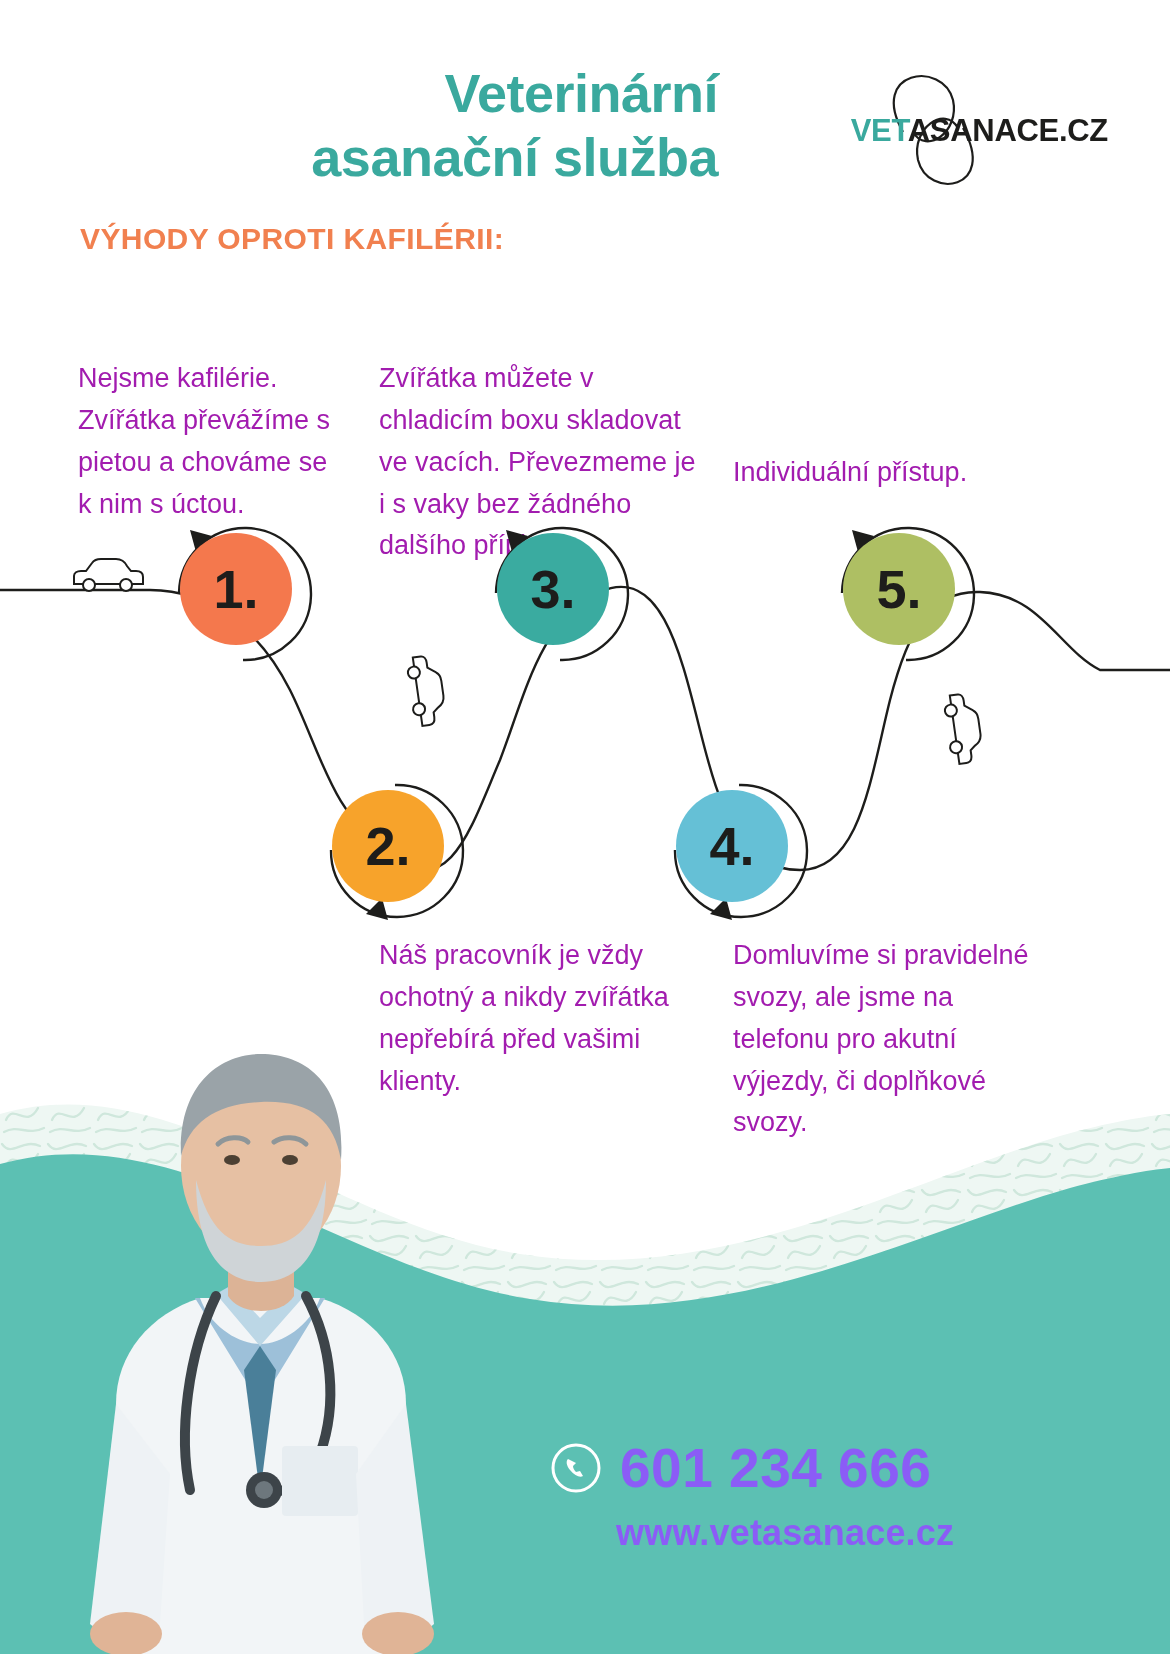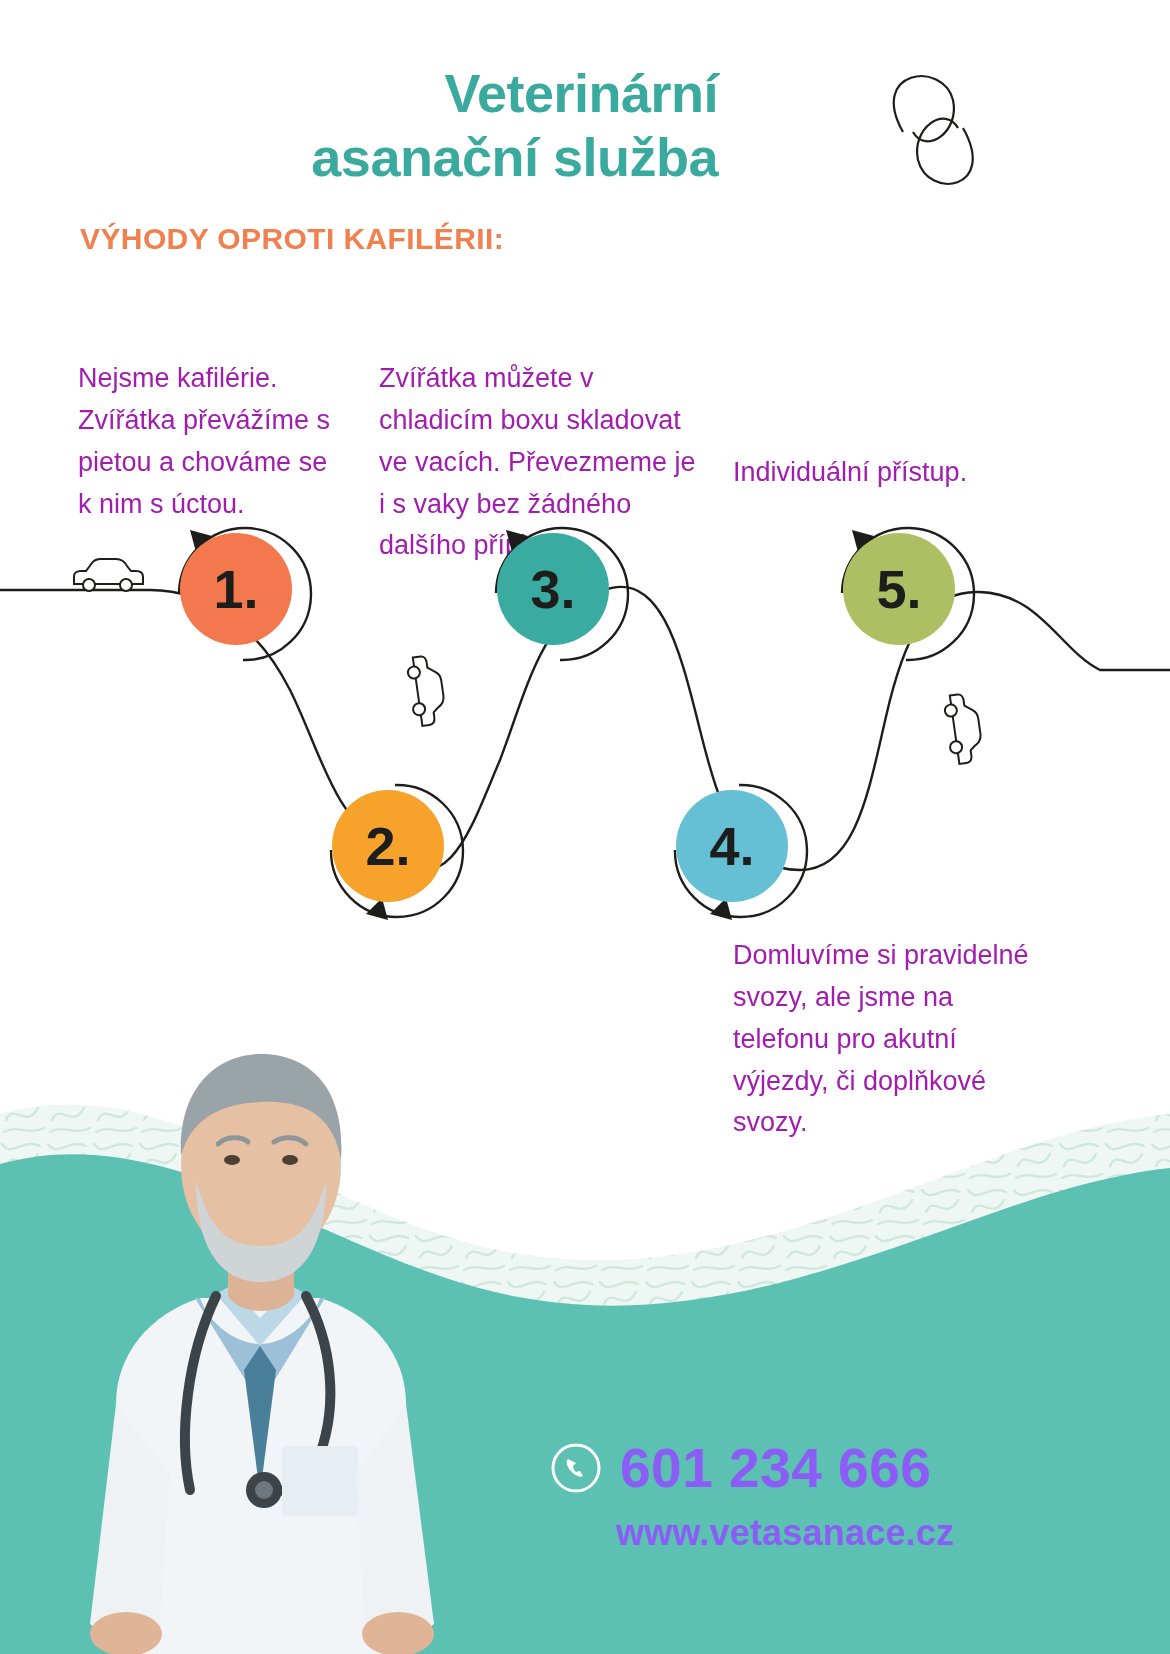--- a/index.html
+++ b/index.html
@@ -136,20 +136,23 @@
     <span class="line2">asanační služba</span>
   </div>
 
   <div class="subtitle">VÝHODY OPROTI KAFILÉRII:</div>
 
   <div class="logo">
     <svg class="logo-loop" width="300" height="140" viewBox="0 0 300 140">
       <path d="M95 72 C 60 10, 135 0, 145 40 C 152 72, 118 95, 105 72" fill="none" stroke="#1d1d1b" stroke-width="2.2"></path>
       <path d="M155 68 C 190 130, 120 140, 110 100 C 103 68, 137 45, 150 68" fill="none" stroke="#1d1d1b" stroke-width="2.2"></path>
     </svg>
+    <div class="logo-text">
+      <span class="vet">VET</span><span>ASANACE.CZ</span>
+    </div>
   </div>
 
   <div class="blurb blurb-1">Nejsme kafilérie. Zvířátka převážíme s pietou a chováme se k nim s úctou.</div>
   <div class="blurb blurb-3">Individuální přístup.</div>
   <div class="blurb blurb-2">Zvířátka můžete v chladicím boxu skladovat ve vacích. Převezmeme je i s vaky bez žádného dalšího příplatku.</div>
 
   <svg class="road" width="1170" height="470" viewBox="0 0 1170 470">
 
     <path d="M0 110
              L150 110
@@ -198,20 +201,21 @@
       <polygon points="732,440 710,434 726,418"></polygon>
     </g>
   </svg>
 
   <div class="step step-1">1.</div>
   <div class="step step-2">2.</div>
   <div class="step step-3">3.</div>
   <div class="step step-4">4.</div>
   <div class="step step-5">5.</div>
 
+  <div class="blurb blurb-4">Náš pracovník je vždy ochotný a nikdy zvířátka nepřebírá před vašimi klienty.</div>
   <div class="blurb blurb-5">Domluvíme si pravidelné svozy, ale jsme na telefonu pro akutní výjezdy, či doplňkové svozy.</div>
 
   <svg class="wave" width="1170" height="610" viewBox="0 0 1170 610">
     <defs>
       <pattern id="squiggle" width="46" height="46" patternUnits="userSpaceOnUse">
         <path d="M6 30 C 14 12, 26 40, 38 18 M2 8 C 12 22, 22 2, 40 10 M4 42 C 18 34, 28 46, 44 38" fill="none" stroke="#cfe7dc" stroke-width="2.4" stroke-linecap="round"></path>
       </pattern>
       <clipPath id="waveclip">
         <path d="M0 70 C 170 20, 330 180, 520 210 C 720 242, 900 140, 1060 92 C 1110 78, 1145 72, 1170 70 L1170 610 L0 610 Z"></path>
       </clipPath>

